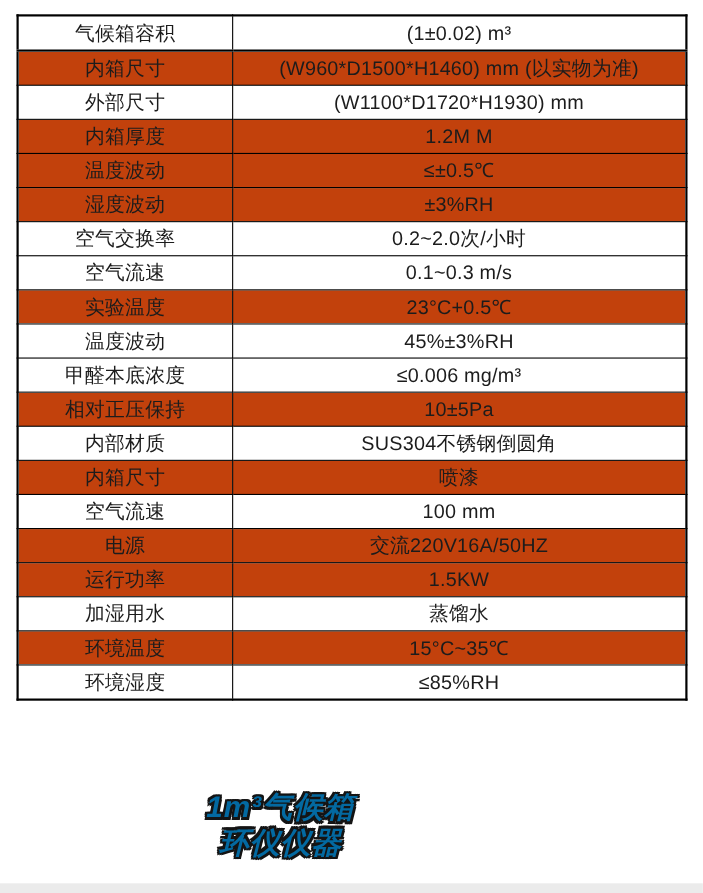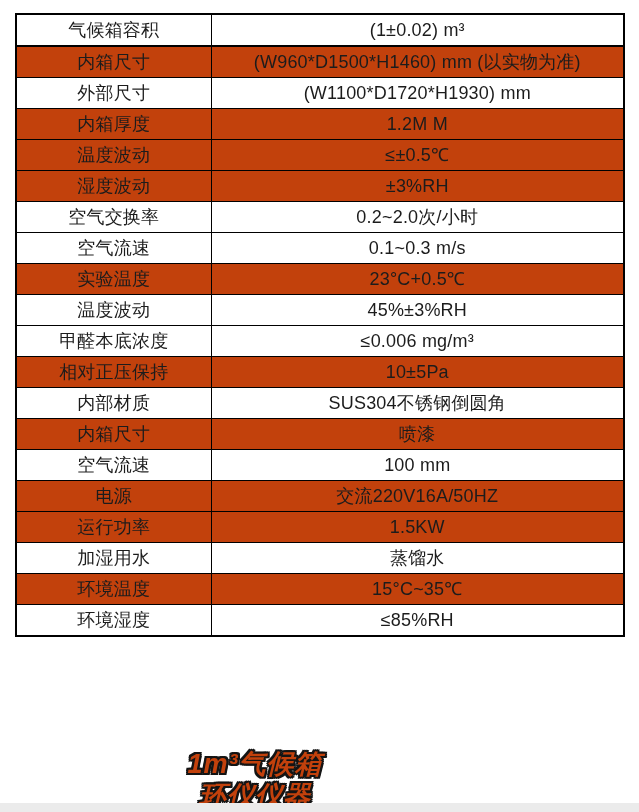--- a/index.html
+++ b/index.html
@@ -45,27 +45,27 @@
   }
   table.spec-table tr.shaded td {
     background: #c2410c;
   }
   table.spec-table tr.tall td {
     height: 60px;
   }
   .watermark {
     position: absolute;
     left: 170px;
-    top: 748px;
+    top: 718px;
     width: 170px;
     text-align: center;
     font-size: 27px;
     font-weight: bold;
     font-style: italic;
-    color: #c2410c;
+    color: #0369a1;
     line-height: 32px;
     letter-spacing: 1px;
     text-shadow:
       -2px -2px 0 #141414,  2px -2px 0 #141414,
       -2px  2px 0 #141414,  2px  2px 0 #141414,
       -2px  0   0 #141414,  2px  0   0 #141414,
        0   -2px 0 #141414,  0    2px 0 #141414;
     pointer-events: none;
   }
   .watermark .wm-line { display: block; }

